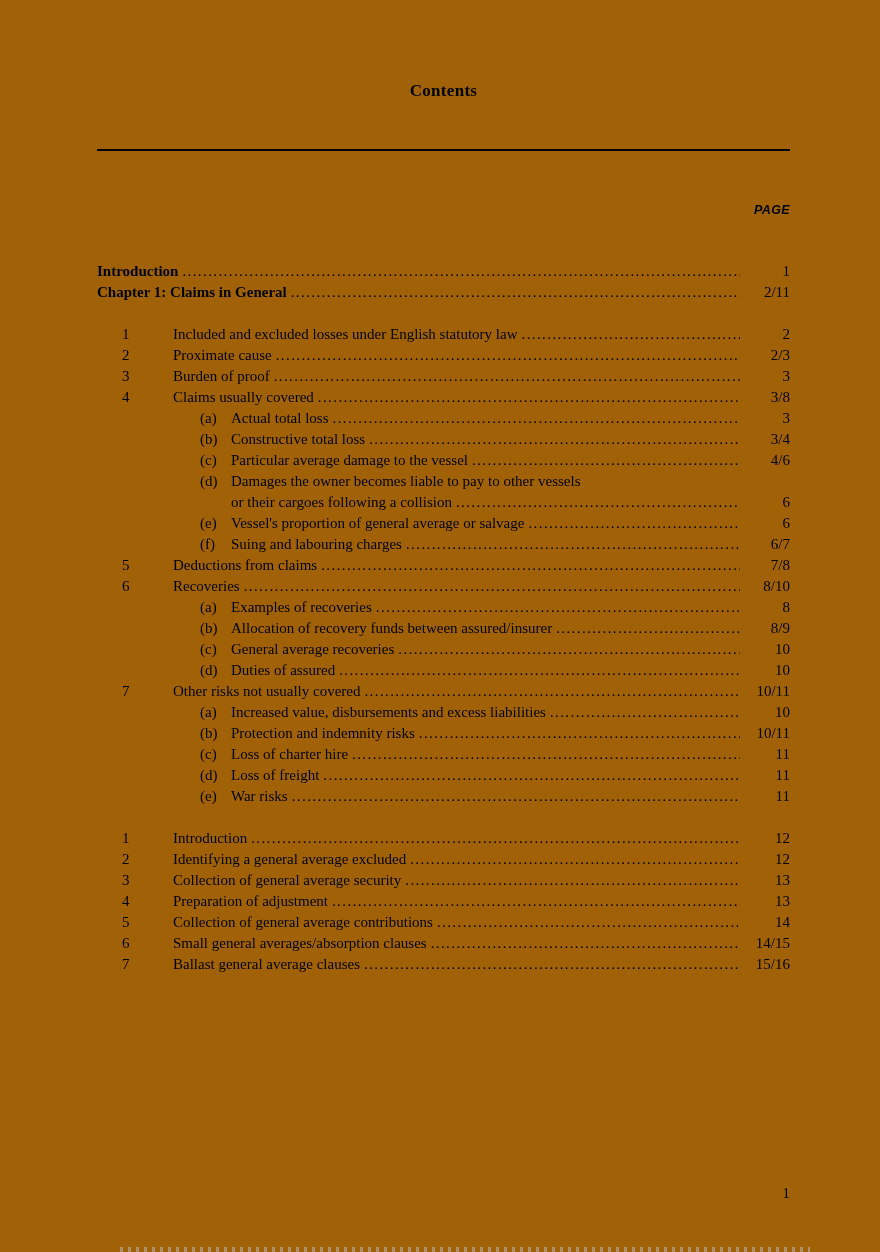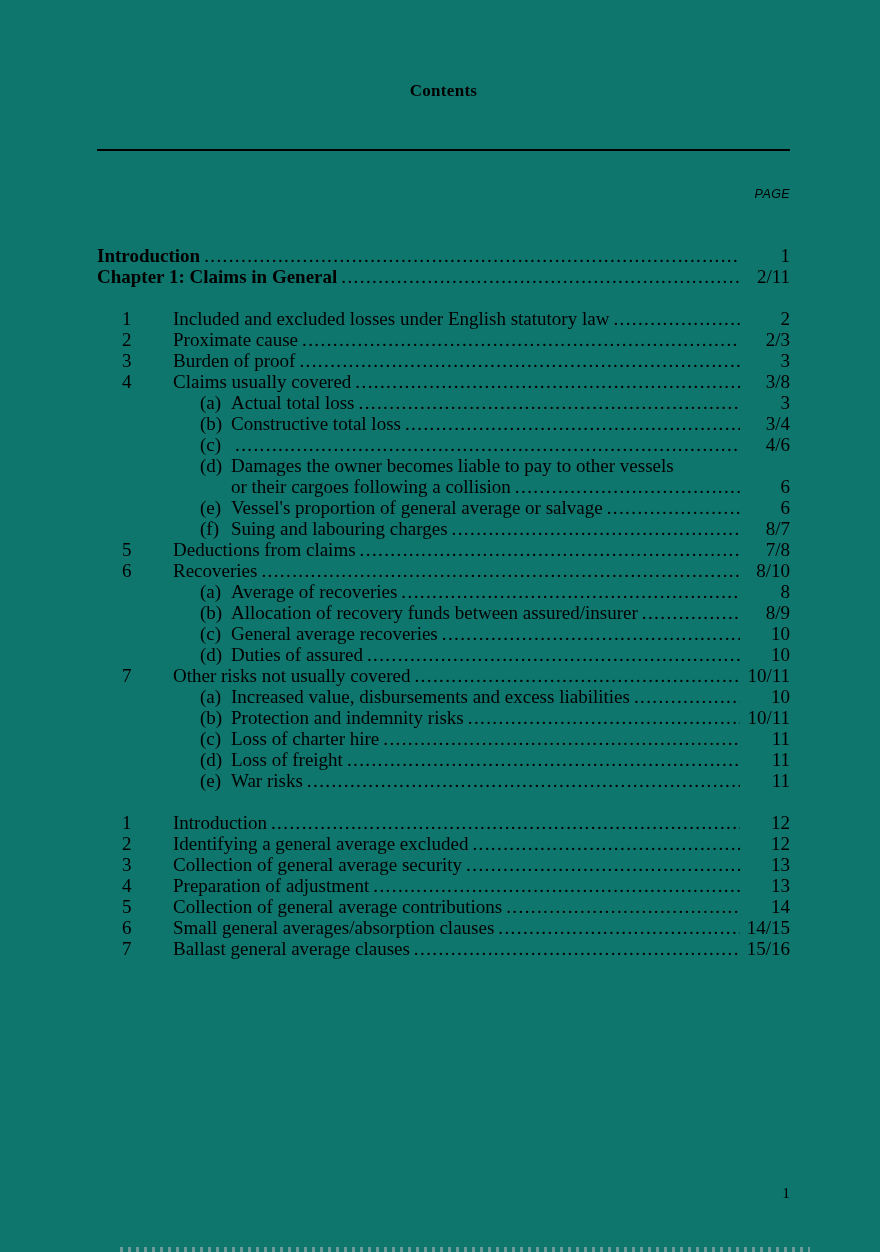--- a/index.html
+++ b/index.html
@@ -2,21 +2,21 @@
 <html><head>
 <meta charset="utf-8">
 <style>
   * { box-sizing: border-box; margin: 0; padding: 0; }
   html, body { background: #ffffff; }
   .page {
     position: relative;
     width: 880px;
     height: 1252px;
     margin: 0 auto;
-    background: #0f766e;
+    background: #a16207;
     overflow: hidden;
     font-family: "Liberation Serif", serif;
     color: #000;
   }
   .content {
     padding: 0 90px 0 97px;
   }
   h1.doc-title {
     margin-top: 80px;
     text-align: center;
@@ -25,33 +25,33 @@
     font-weight: 700;
     letter-spacing: 0.3px;
   }
   .rule {
     margin-top: 48px;
     border: none;
     border-top: 2px solid #000;
     height: 0;
   }
   .page-col-label {
-    margin-top: 36px;
+    margin-top: 52px;
     text-align: right;
     font-family: "Liberation Sans", sans-serif;
     font-size: 12.5px;
-    font-weight: 400;
+    font-weight: 700;
     font-style: italic;
     letter-spacing: 0.4px;
   }
   .toc { margin-top: 44px; }
   .row {
     display: flex;
     align-items: baseline;
-    font-size: 19px;
+    font-size: 15px;
     line-height: 21px;
   }
   .row .label { white-space: pre; }
   .row.heading .label { font-weight: 700; }
   .row.item .marker { margin-left: 25px; width: 51px; flex-shrink: 0; }
   .row.sub .marker, .row.sub-cont .marker { margin-left: 103px; width: 31px; flex-shrink: 0; }
   .row.gap-after { margin-bottom: 21px; }
   .leader {
     flex: 1;
     min-width: 0;
@@ -166,20 +166,21 @@
           <span class="pagenum">3</span>
         </div>
         <div class="row sub">
           <span class="marker">(b)</span>
           <span class="label">Constructive total loss</span>
           <span class="leader"></span>
           <span class="pagenum">3/4</span>
         </div>
         <div class="row sub">
           <span class="marker">(c)</span>
+          <span class="label">Particular average damage to the vessel</span>
           <span class="leader"></span>
           <span class="pagenum">4/6</span>
         </div>
         <div class="row sub">
           <span class="marker">(d)</span>
           <span class="label">Damages the owner becomes liable to pay to other vessels</span>
         </div>
         <div class="row sub-cont">
           <span class="marker"></span>
           <span class="label">or their cargoes following a collision</span>
@@ -189,37 +190,37 @@
         <div class="row sub">
           <span class="marker">(e)</span>
           <span class="label">Vessel's proportion of general average or salvage</span>
           <span class="leader"></span>
           <span class="pagenum">6</span>
         </div>
         <div class="row sub">
           <span class="marker">(f)</span>
           <span class="label">Suing and labouring charges</span>
           <span class="leader"></span>
-          <span class="pagenum">8/7</span>
+          <span class="pagenum">6/7</span>
         </div>
         <div class="row item">
           <span class="marker">5</span>
           <span class="label">Deductions from claims</span>
           <span class="leader"></span>
           <span class="pagenum">7/8</span>
         </div>
         <div class="row item">
           <span class="marker">6</span>
           <span class="label">Recoveries</span>
           <span class="leader"></span>
           <span class="pagenum">8/10</span>
         </div>
         <div class="row sub">
           <span class="marker">(a)</span>
-          <span class="label">Average of recoveries</span>
+          <span class="label">Examples of recoveries</span>
           <span class="leader"></span>
           <span class="pagenum">8</span>
         </div>
         <div class="row sub">
           <span class="marker">(b)</span>
           <span class="label">Allocation of recovery funds between assured/insurer</span>
           <span class="leader"></span>
           <span class="pagenum">8/9</span>
         </div>
         <div class="row sub">

